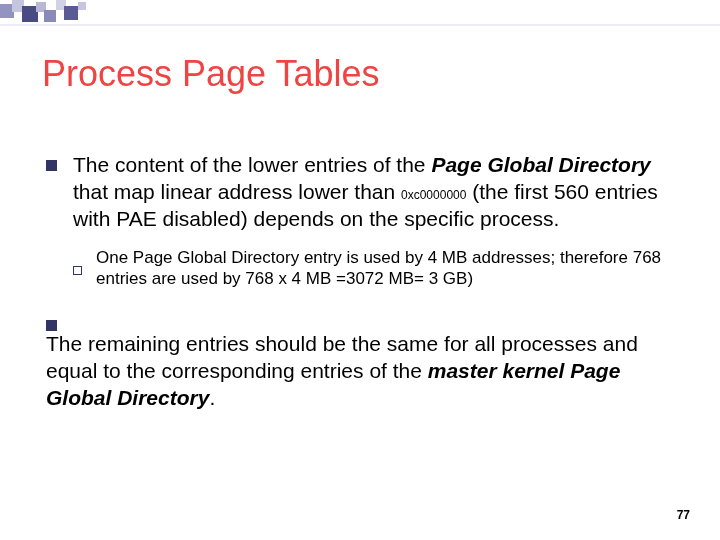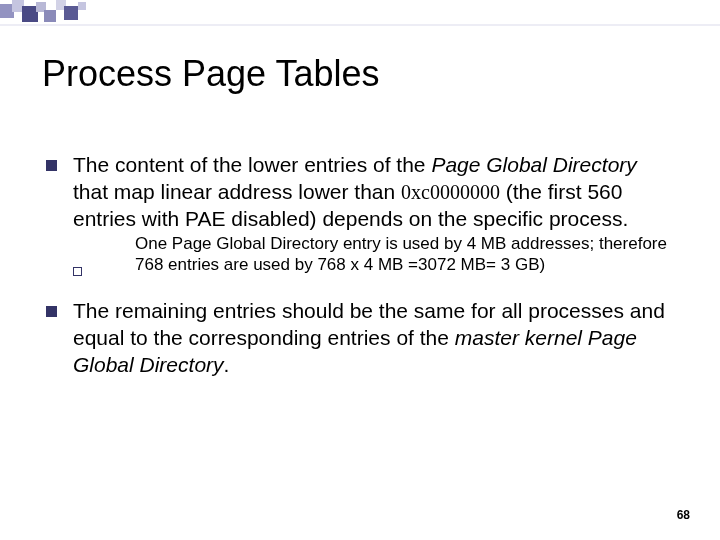--- a/index.html
+++ b/index.html
@@ -28,21 +28,21 @@
   }
   .sq {
     position: absolute;
   }
   .title {
     position: absolute;
     left: 42px;
     top: 54px;
     font-size: 36px;
     font-weight: normal;
-    color: #000000;
+    color: #ef4444;
     line-height: 1.1;
   }
   .body-list {
     position: absolute;
     left: 46px;
     top: 152px;
     width: 630px;
     font-size: 21px;
     line-height: 1.28;
   }
@@ -54,44 +54,45 @@
     width: 11px;
     height: 11px;
     background: #333366;
     flex-shrink: 0;
     margin-top: 8px;
     margin-right: 16px;
   }
   .t1 {
     flex: 1;
   }
-  .bi { font-style: italic; font-weight: normal; margin-top: 43px; }
-  .mono { font-family: Liberation Serif, serif; font-size: 20px; }
+  .bi { font-style: italic; font-weight: bold; margin-top: 43px; }
+  .mono { font-family: Liberation Sans, sans-serif; font-size: 12px; }
   .sub-item {
+    margin-top: 14px;
     margin-left: 27px;
     display: flex;
-    align-items: flex-end;
+    align-items: center;
     font-size: 17px;
     line-height: 1.28;
-    gap: 39px;
   }
   .hollow-bullet {
     width: 9px;
     height: 9px;
     border: 1.5px solid #333366;
     box-sizing: border-box;
     flex-shrink: 0;
     margin-top: 5px;
     margin-right: 14px;
   }
   .t-sub { flex: 1; }
   .item2 {
     margin-top: 22px;
     display: flex;
     align-items: flex-start;
+    flex-direction: column;
   }
   .page-num {
     position: absolute;
     right: 30px;
     bottom: 18px;
     font-size: 12px;
     font-weight: bold;
     color: #000;
   }
 </style>
@@ -131,14 +132,14 @@
 
     <div class="item2">
       <div class="square-bullet"></div>
       <div class="t1">
         <span>The remaining entries should be the same for all processes and equal to the corresponding entries of the </span><span class="bi">master kernel Page Global Directory</span><span>.</span>
       </div>
     </div>
 
   </div>
 
-  <div class="page-num">68</div>
+  <div class="page-num">77</div>
 </div>
 
 </body></html>

